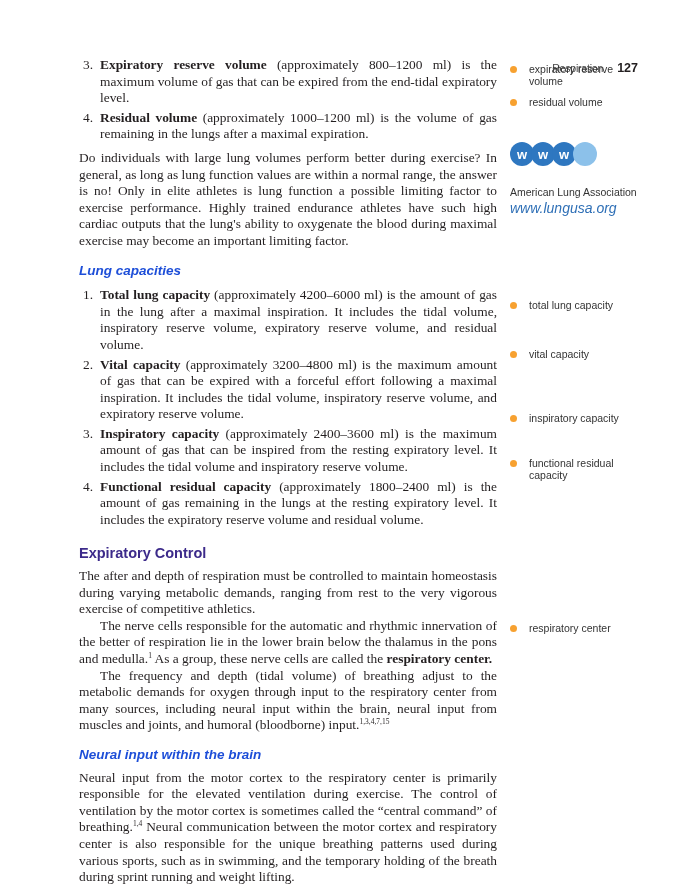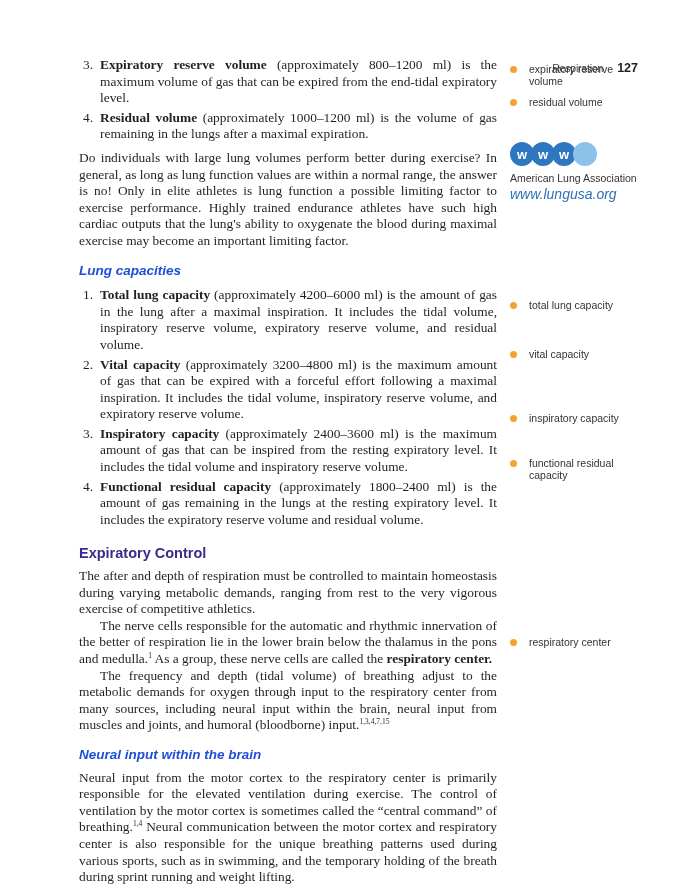--- a/index.html
+++ b/index.html
@@ -23,21 +23,21 @@
 
   .margin { position: absolute; left: 510px; width: 140px; font-family: "Liberation Sans", sans-serif; }
   .mterm { position: absolute; left: 0; display: flex; font-size: 10.5px; line-height: 12px; color: #333; }
   .mterm .dot { width: 7px; height: 7px; border-radius: 50%; background: #f7a130; margin-top: 3px; margin-right: 12px; flex: none; }
 
   .www { position: absolute; left: 0; top: 142px; }
   .www-badge { display: flex; align-items: center; height: 24px; }
   .www-bub { width: 24px; height: 24px; border-radius: 50%; background: #2e77c0; color: #fff; font-family: "Liberation Sans", sans-serif;
              font-weight: bold; font-size: 13px; display: flex; align-items: center; justify-content: center; margin-right: -3px; }
   .www-bub.light { background: #8cc1ea; }
-  .org-name { font-family: "Liberation Sans", sans-serif; font-size: 10.5px; color: #333; margin-top: 6px; }
+  .org-name { font-family: "Liberation Sans", sans-serif; font-size: 10.5px; color: #333; margin-top: 20px; }
   .org-url { font-family: "Liberation Sans", sans-serif; font-size: 14px; color: #2e6fb6; font-style: italic; margin-top: 2px; }
 </style>
 </head>
 <body>
 
 <div class="page-header">
   <span class="running-head">Respiration</span>
   <span class="page-number">127</span>
 </div>
 
@@ -97,17 +97,17 @@
       <span>vital capacity</span>
     </div>
   <div class="mterm" style="top:412px">
       <span class="dot"></span>
       <span>inspiratory capacity</span>
     </div>
   <div class="mterm" style="top:457px; width:120px">
       <span class="dot"></span>
       <span>functional residual capacity</span>
     </div>
-  <div class="mterm" style="top:636px">
+  <div class="mterm" style="top:622px">
       <span class="dot"></span>
       <span>respiratory center</span>
     </div>
 </div>
 
 </body></html>

